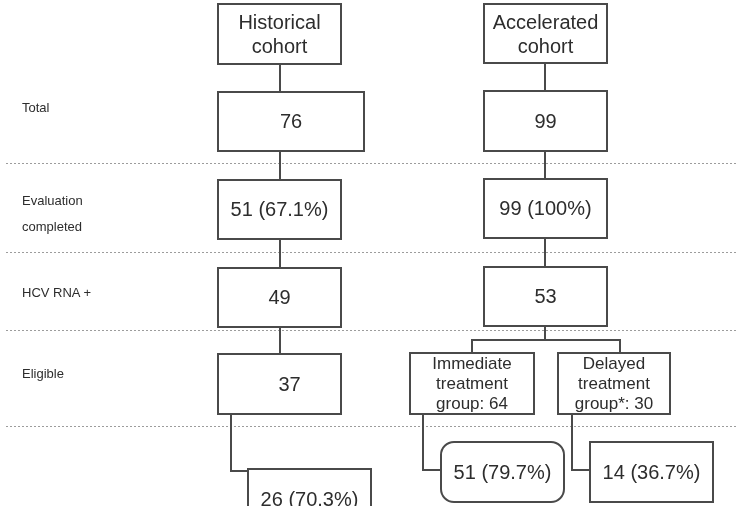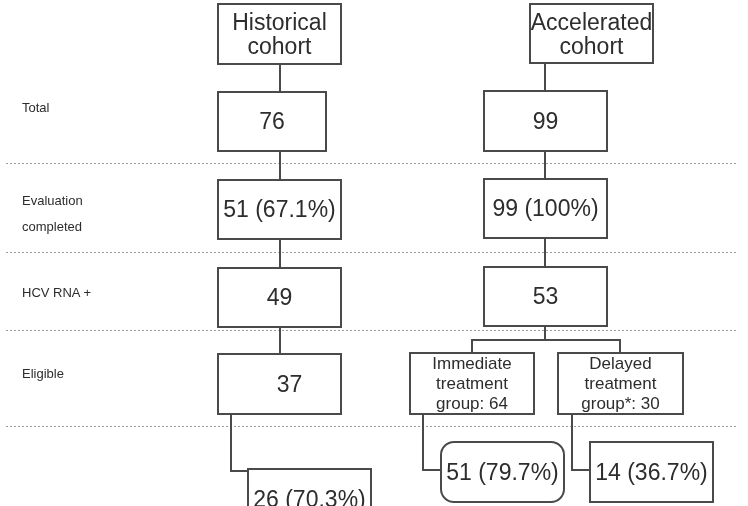--- a/index.html
+++ b/index.html
@@ -26,21 +26,21 @@
   }
   .fbox {
     position: absolute;
     box-sizing: border-box;
     background: #ffffff;
     border: 2px solid #4a4a4a;
     display: flex;
     align-items: center;
     justify-content: center;
     text-align: center;
-    font-size: 23px;
+    font-size: 20px;
     line-height: 21px;
     color: #2d2d2d;
   }
   .multiline { white-space: pre-line; }
   .hdr { line-height: 24px; }
   .grp { line-height: 20px; font-size: 17px; }
   .vline {
     position: absolute;
     width: 2px;
     background: #4a4a4a;
@@ -92,33 +92,33 @@
   <div class="vline" style="left:544px; top:239px; height:28px;"></div>
   <div class="vline" style="left:544px; top:327px; height:14px;"></div>
   <div class="hline" style="left:471px; top:339px; width:150px;"></div>
   <div class="vline" style="left:471px; top:339px; height:13px;"></div>
   <div class="vline" style="left:619px; top:339px; height:13px;"></div>
   <div class="elbow" style="left:422px; top:415px; width:18px; height:56px;"></div>
   <div class="elbow" style="left:571px; top:415px; width:18px; height:56px;"></div>
 
   <div class="fbox hdr multiline" style="left:217px; top:3px;   width:125px; height:62px;">Historical
 cohort</div>
-  <div class="fbox" style="left:217px; top:91px;  width:110px; height:61px;">76</div>
+  <div class="fbox" style="left:217px; top:91px;  width:148px; height:61px;">76</div>
   <div class="fbox" style="left:217px; top:179px; width:125px; height:61px;">51 (67.1%)</div>
   <div class="fbox" style="left:217px; top:267px; width:125px; height:61px;">49</div>
   <div class="fbox" style="left:217px; top:353px; width:125px; height:62px;padding-left:20px;">37</div>
   <div class="fbox" style="left:247px; top:441px; width:125px; height:62px;margin-top:27px;">26 (70.3%)</div>
 
-  <div class="fbox hdr multiline" style="left:483px; top:3px;   width:125px; height:61px;margin-left:46px;">Accelerated
+  <div class="fbox hdr multiline" style="left:483px; top:3px;   width:125px; height:61px;">Accelerated
 cohort</div>
   <div class="fbox" style="left:483px; top:90px;  width:125px; height:62px;">99</div>
   <div class="fbox" style="left:483px; top:178px; width:125px; height:61px;">99 (100%)</div>
   <div class="fbox" style="left:483px; top:266px; width:125px; height:61px;">53</div>
   <div class="fbox grp multiline" style="left:409px; top:352px; width:126px; height:63px;">Immediate
 treatment
 group: 64</div>
-  <div class="fbox grp multiline" style="left:557px; top:352px; width:127px; height:63px;">Delayed
+  <div class="fbox grp multiline" style="left:557px; top:352px; width:114px; height:63px;">Delayed
 treatment
 group*: 30</div>
   <div class="fbox" style="left:440px; top:441px; width:125px; height:62px;border-radius:14px;">51 (79.7%)</div>
   <div class="fbox" style="left:589px; top:441px; width:125px; height:62px;">14 (36.7%)</div>
 
 </div>
 
 </body></html>

